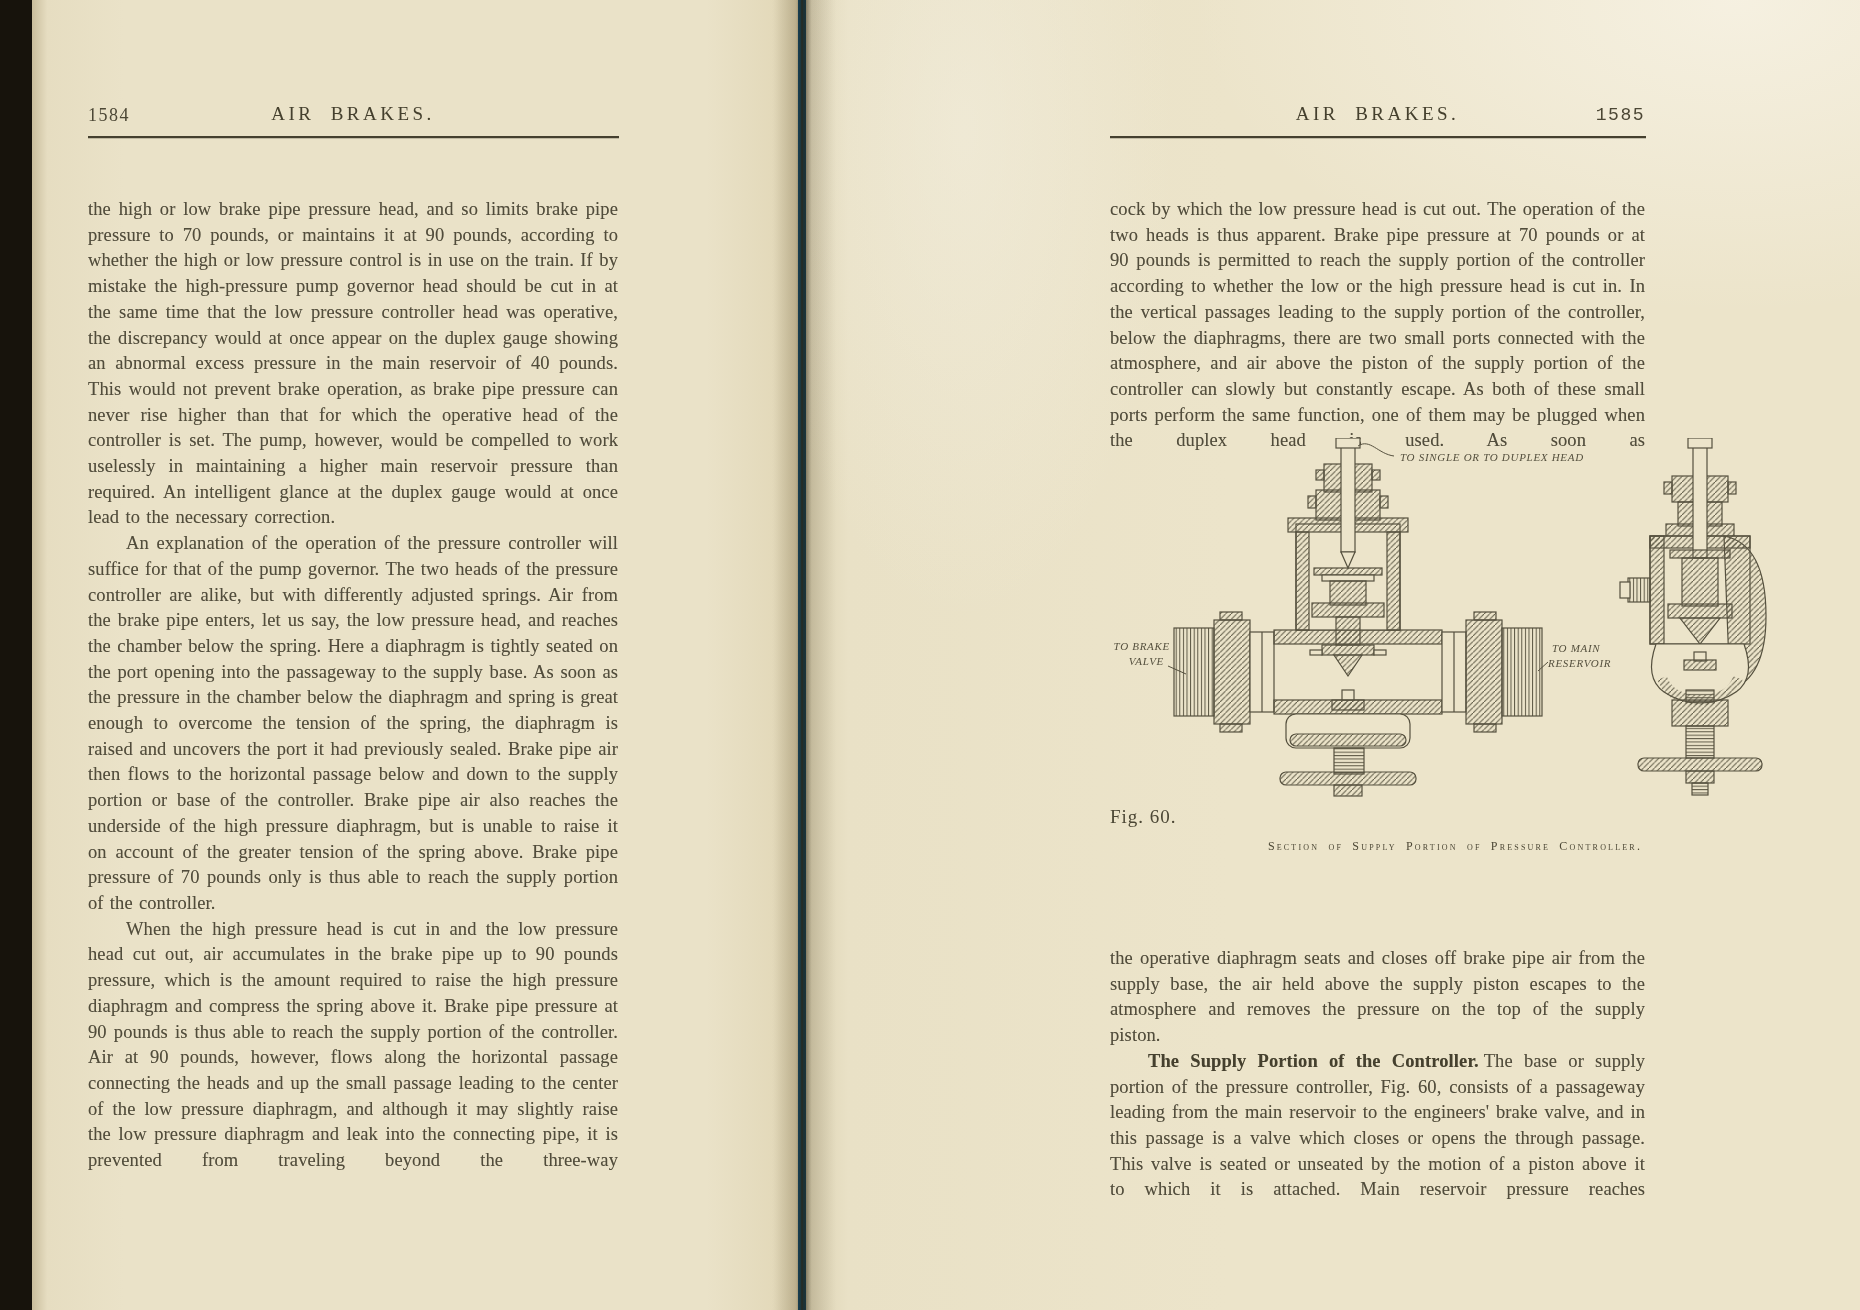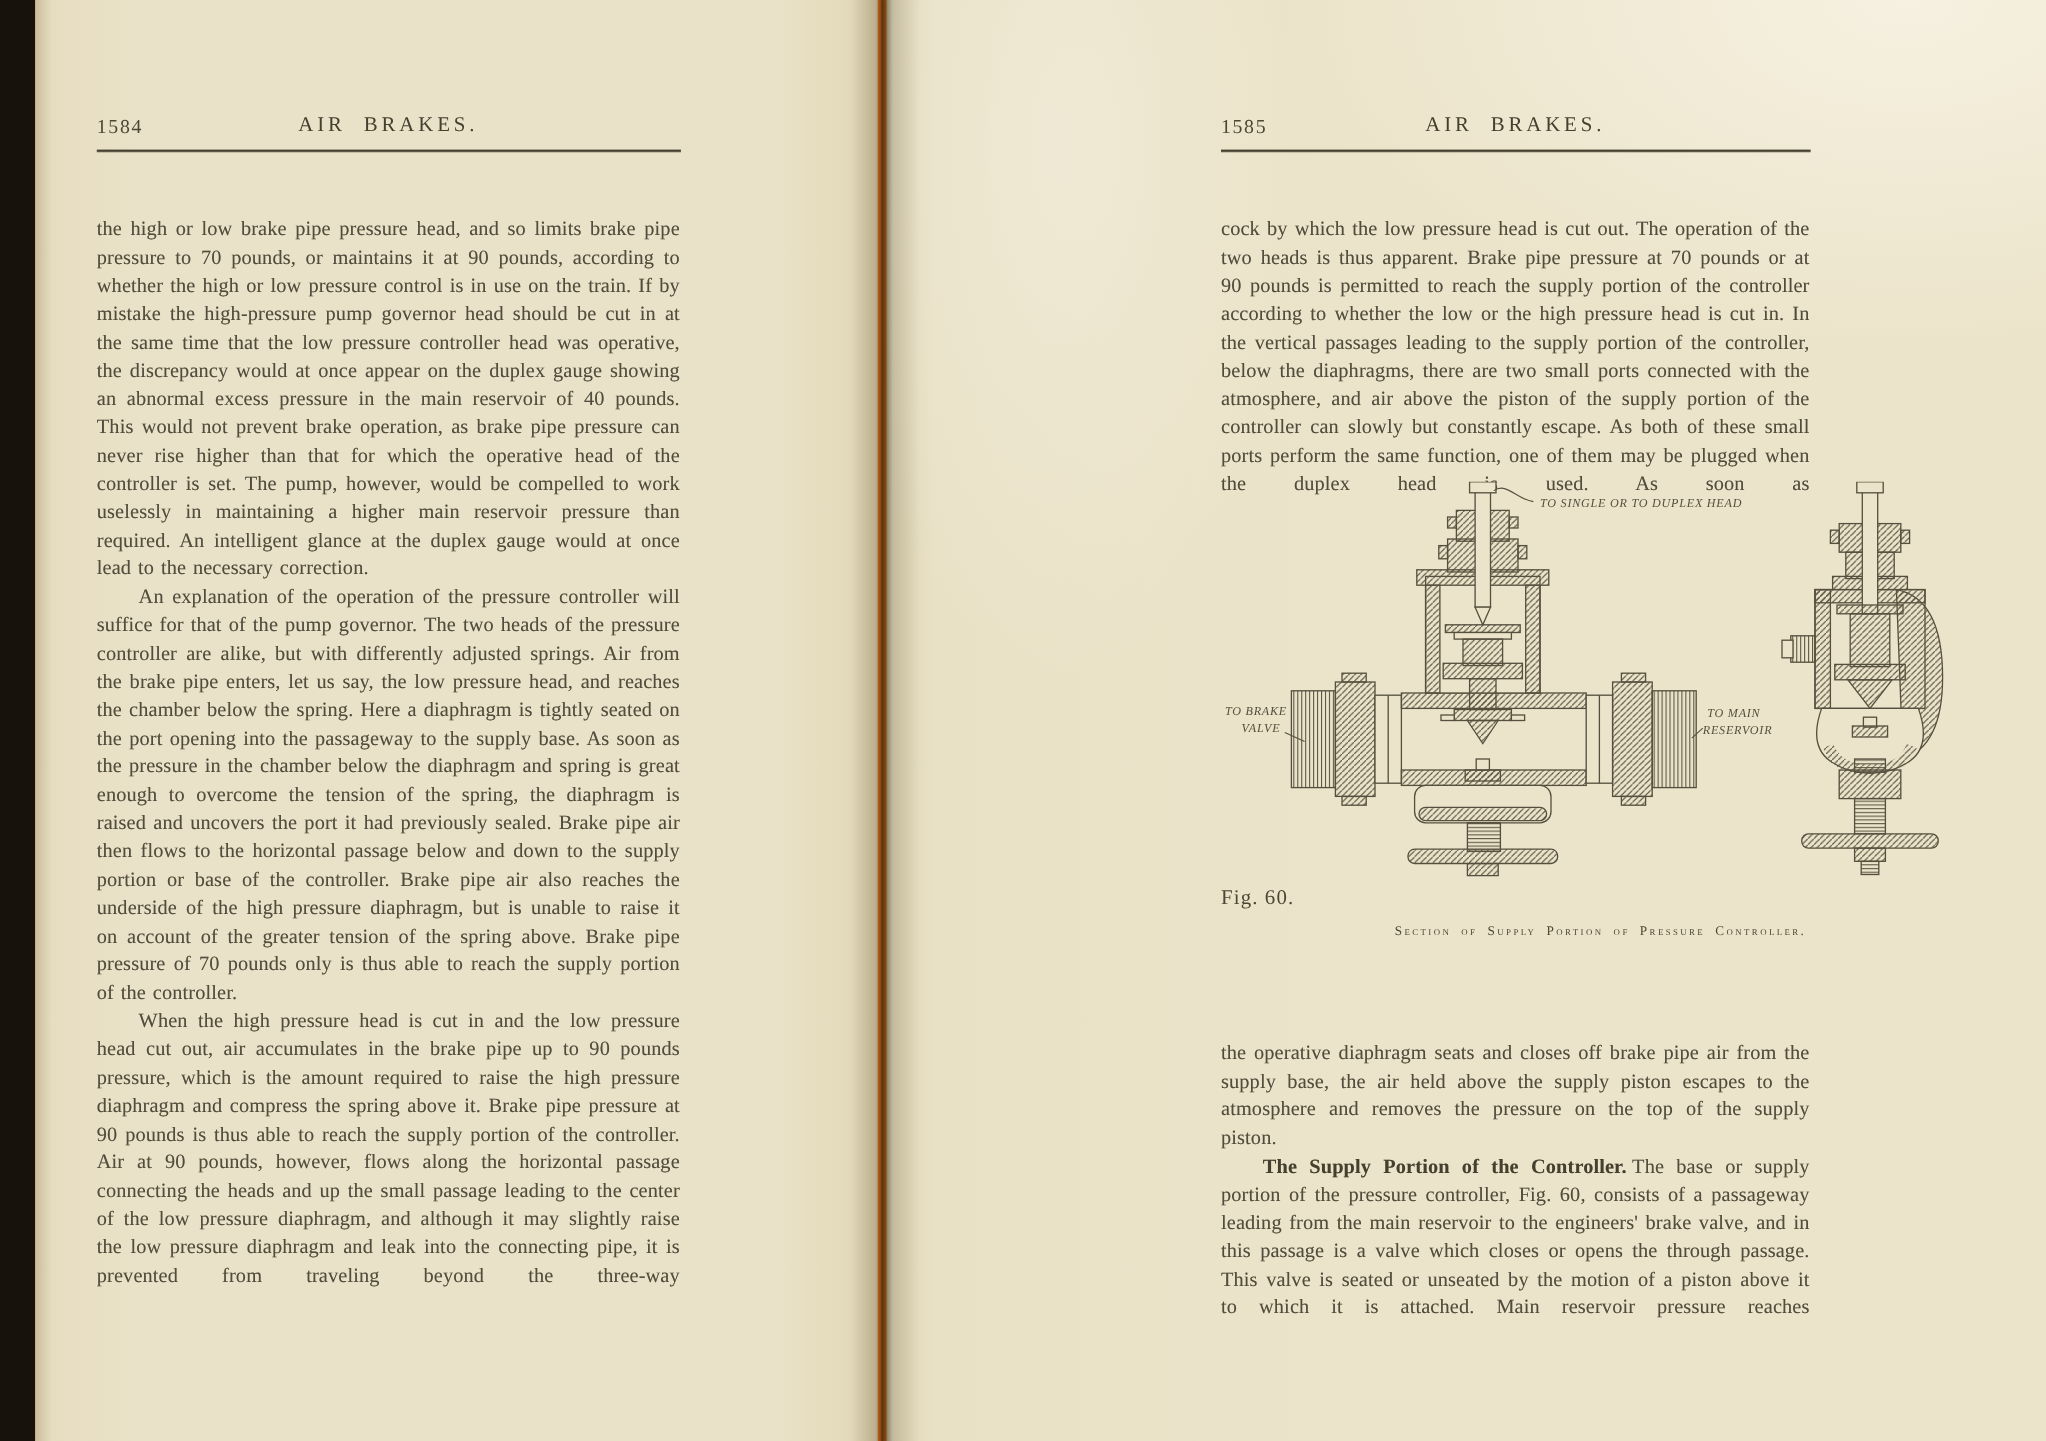--- a/index.html
+++ b/index.html
@@ -1,16 +1,16 @@
 <!DOCTYPE html>
 <html><head>
 <meta charset="utf-8">
 <style>
   html,body{margin:0;padding:0;background:#111009;}
-  .scene{position:relative;width:1860px;height:1310px;overflow:hidden;background:#f97316;
+  .scene{position:relative;width:1860px;height:1310px;overflow:hidden;background:#0c4a6e;
          font-family:"Liberation Serif","DejaVu Serif",serif;}
   .page{position:absolute;top:0;height:1310px;}
   .page-left{left:32px;width:766px;
     background:linear-gradient(90deg,#c9bd9c 0%,#e6ddc1 2%,#eae2c8 12%,#eae2c8 88%,#e3d9ba 97%,#d6c9a4 100%);}
   .page-right{left:806px;width:1054px;
     background:
       radial-gradient(ellipse 900px 520px at 88% 0%, rgba(246,241,226,0.95) 0%, rgba(246,241,226,0) 60%),
       radial-gradient(ellipse 300px 700px at 15% 10%, rgba(244,240,226,0.5) 0%, rgba(244,240,226,0) 70%),
       linear-gradient(90deg,#dcd2b2 0%,#e9e1c6 4%,#ece4ca 40%,#ece4ca 100%);}
   .gutter{position:absolute;left:772px;top:0;width:64px;height:1310px;pointer-events:none;
@@ -51,21 +51,21 @@
 
     <div class="bodycol" style="left:56px;top:157px;width:530px;">
       <p class="bp">the high or low brake pipe pressure head, and so limits brake pipe pressure to 70 pounds, or maintains it at 90 pounds, according to whether the high or low pressure control is in use on the train. If by mistake the high-pressure pump governor head should be cut in at the same time that the low pressure controller head was operative, the discrepancy would at once appear on the duplex gauge showing an abnormal excess pressure in the main reservoir of 40 pounds. This would not prevent brake operation, as brake pipe pressure can never rise higher than that for which the operative head of the controller is set. The pump, however, would be compelled to work uselessly in maintaining a higher main reservoir pressure than required. An intelligent glance at the duplex gauge would at once lead to the necessary correction.</p>
       <p class="bp ind">An explanation of the operation of the pressure controller will suffice for that of the pump governor. The two heads of the pressure controller are alike, but with differently adjusted springs. Air from the brake pipe enters, let us say, the low pressure head, and reaches the chamber below the spring. Here a diaphragm is tightly seated on the port opening into the passageway to the supply base. As soon as the pressure in the chamber below the diaphragm and spring is great enough to overcome the tension of the spring, the diaphragm is raised and uncovers the port it had previously sealed. Brake pipe air then flows to the horizontal passage below and down to the supply portion or base of the controller. Brake pipe air also reaches the underside of the high pressure diaphragm, but is unable to raise it on account of the greater tension of the spring above. Brake pipe pressure of 70 pounds only is thus able to reach the supply portion of the controller.</p>
       <p class="bp ind contlast">When the high pressure head is cut in and the low pressure head cut out, air accumulates in the brake pipe up to 90 pounds pressure, which is the amount required to raise the high pressure diaphragm and compress the spring above it. Brake pipe pressure at 90 pounds is thus able to reach the supply portion of the controller. Air at 90 pounds, however, flows along the horizontal passage connecting the heads and up the small passage leading to the center of the low pressure diaphragm, and although it may slightly raise the low pressure diaphragm and leak into the connecting pipe, it is prevented from traveling beyond the three-way</p>
     </div>
   </div>
 
   <div class="page page-right">
     <div class="runhead" style="left:304px;top:103px;width:535px;">AIR BRAKES.</div>
-    <span class="pageno" style="left:304px;top:105px;width:535px;display:inline-block;">1585</span>
+    <span class="pageno" style="left:304px;top:105px;width:535px;text-align:right;display:inline-block;font-family:Liberation Mono, monospace;">1585</span>
     <div class="rule" style="left:304px;top:136px;width:536px;"></div>
 
     <div class="bodycol" style="left:304px;top:157px;width:535px;">
       <p class="bp contlast">cock by which the low pressure head is cut out. The operation of the two heads is thus apparent. Brake pipe pressure at 70 pounds or at 90 pounds is permitted to reach the supply portion of the controller according to whether the low or the high pressure head is cut in. In the vertical passages leading to the supply portion of the controller, below the diaphragms, there are two small ports connected with the atmosphere, and air above the piston of the supply portion of the controller can slowly but constantly escape. As both of these small ports perform the same function, one of them may be plugged when the duplex head is used. As soon as</p>
     </div>
 
     <div class="figwrap" style="left:304px;top:438px;width:690px;height:364px;">
       <svg class="fig-svg" width="690" height="364" viewBox="0 0 690 364">
         <defs>
           <pattern id="hatch" width="5.5" height="5.5" patternUnits="userSpaceOnUse">

